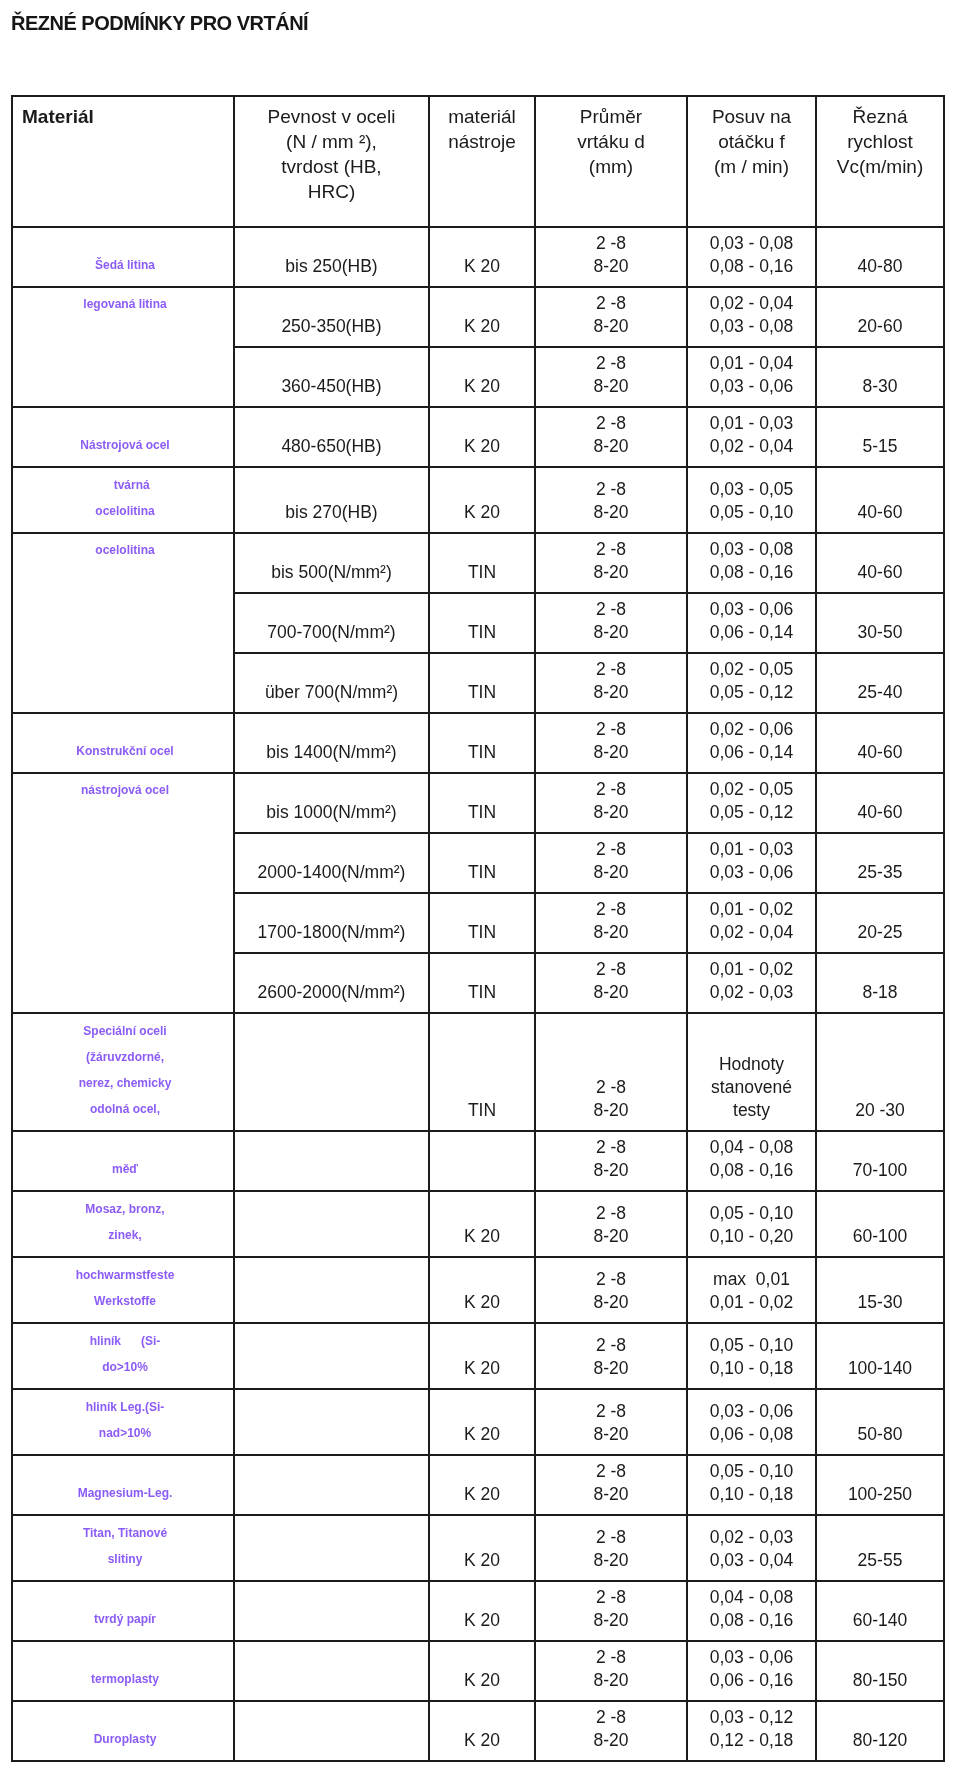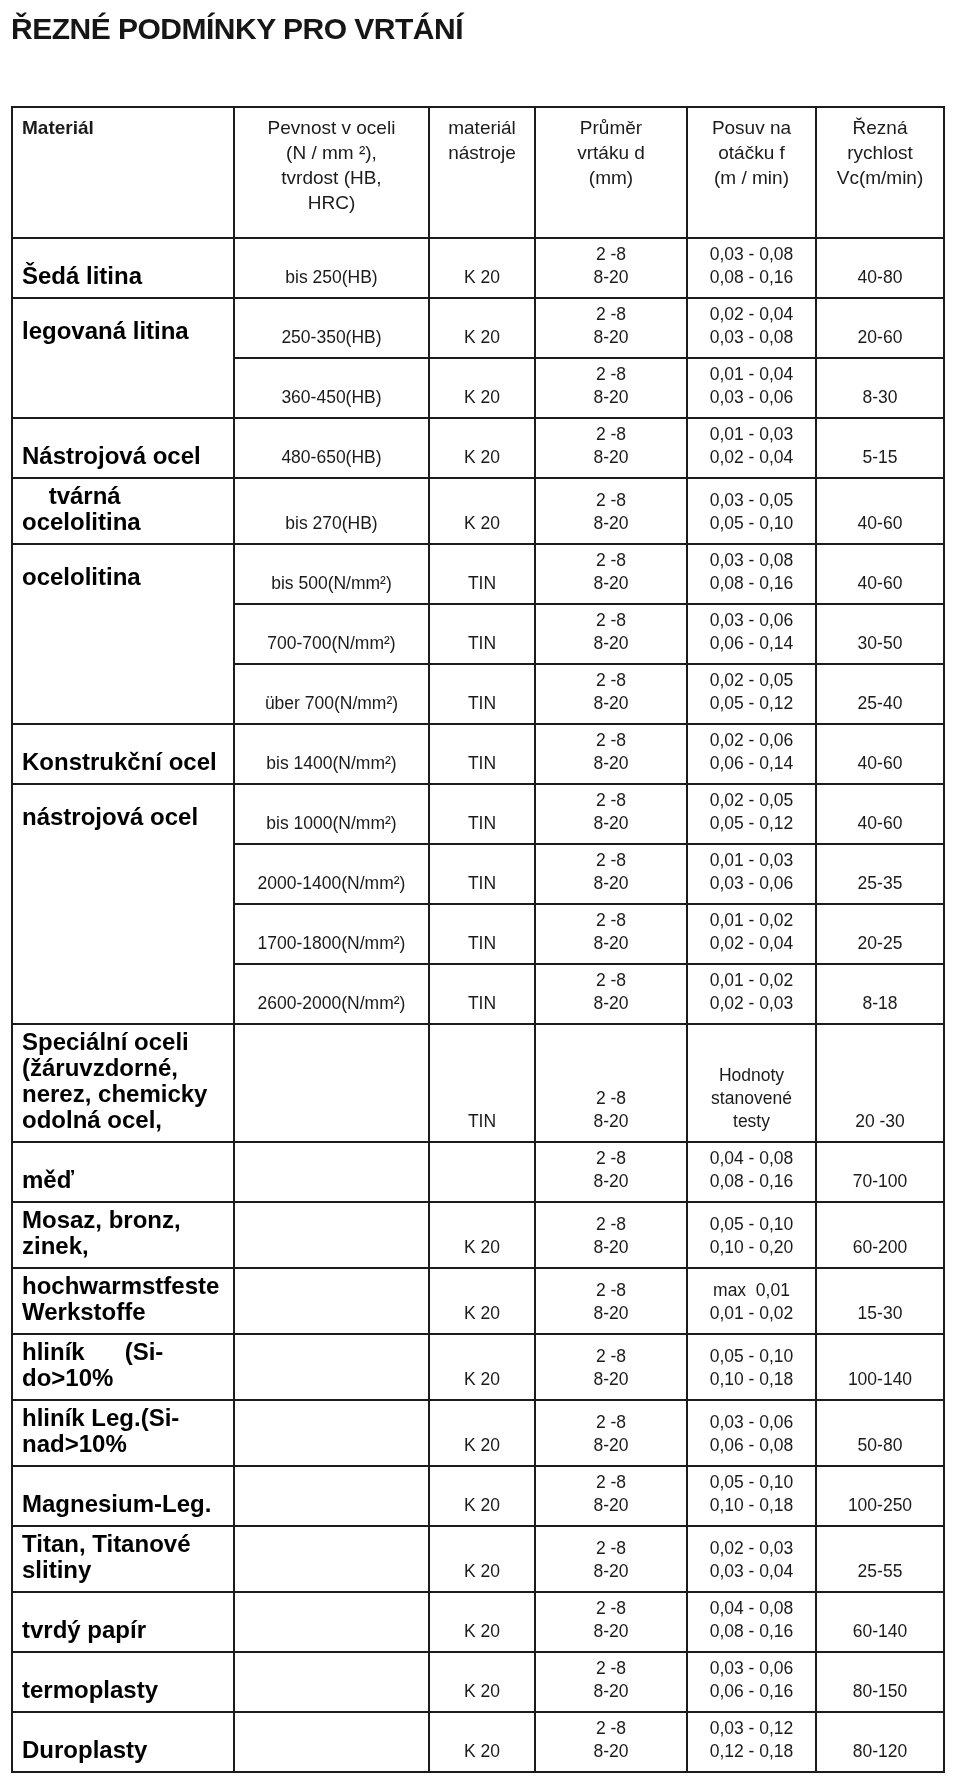--- a/index.html
+++ b/index.html
@@ -13,21 +13,21 @@
     height: 1785px;
     overflow: hidden;
     font-family: "Liberation Sans", "DejaVu Sans", sans-serif;
     color: #111111;
   }
   .page {
     padding: 10px 13px 0 11px;
   }
   .page-title {
     margin: 2px 0 0 0;
-    font-size: 30px;
+    font-size: 20px;
     font-weight: bold;
     letter-spacing: -0.5px;
     color: #161616;
   }
   table.cond-table {
     border-collapse: collapse;
     table-layout: fixed;
     width: 932px;
     margin-top: 60px;
     background: #ffffff;
@@ -62,31 +62,31 @@
   }
   .cond-table td {
     vertical-align: bottom;
     text-align: center;
     font-size: 17.5px;
     line-height: 23px;
     padding: 4px 3px 8px 3px;
     color: #1b1b1b;
   }
   .cond-table td.material {
-    text-align: left;
+    text-align: center;
     font-weight: bold;
-    font-size: 24px;
+    font-size: 12px;
     line-height: 26px;
     padding-left: 9px;
     padding-right: 5px;
-    color: #000000;
+    color: #8b5cf6;
   }
   .cond-table td.material.span-top {
     vertical-align: top;
-    padding-top: 19px;
+    padding-top: 3px;
   }
 </style>
 </head>
 <body>
 
 <div class="page">
   <h1 class="page-title">ŘEZNÉ PODMÍNKY PRO VRTÁNÍ</h1>
 
   <table class="cond-table">
     <colgroup>
@@ -269,21 +269,21 @@
         </tr>
         <tr>
           <td class="material">Mosaz, bronz,
 zinek,</td>
           <td></td>
           <td>K 20</td>
           <td>2 -8
 8-20</td>
           <td>0,05 - 0,10
 0,10 - 0,20</td>
-          <td>60-200</td>
+          <td>60-100</td>
         </tr>
         <tr>
           <td class="material">hochwarmstfeste
 Werkstoffe</td>
           <td></td>
           <td>K 20</td>
           <td>2 -8
 8-20</td>
           <td>max  0,01
 0,01 - 0,02</td>

